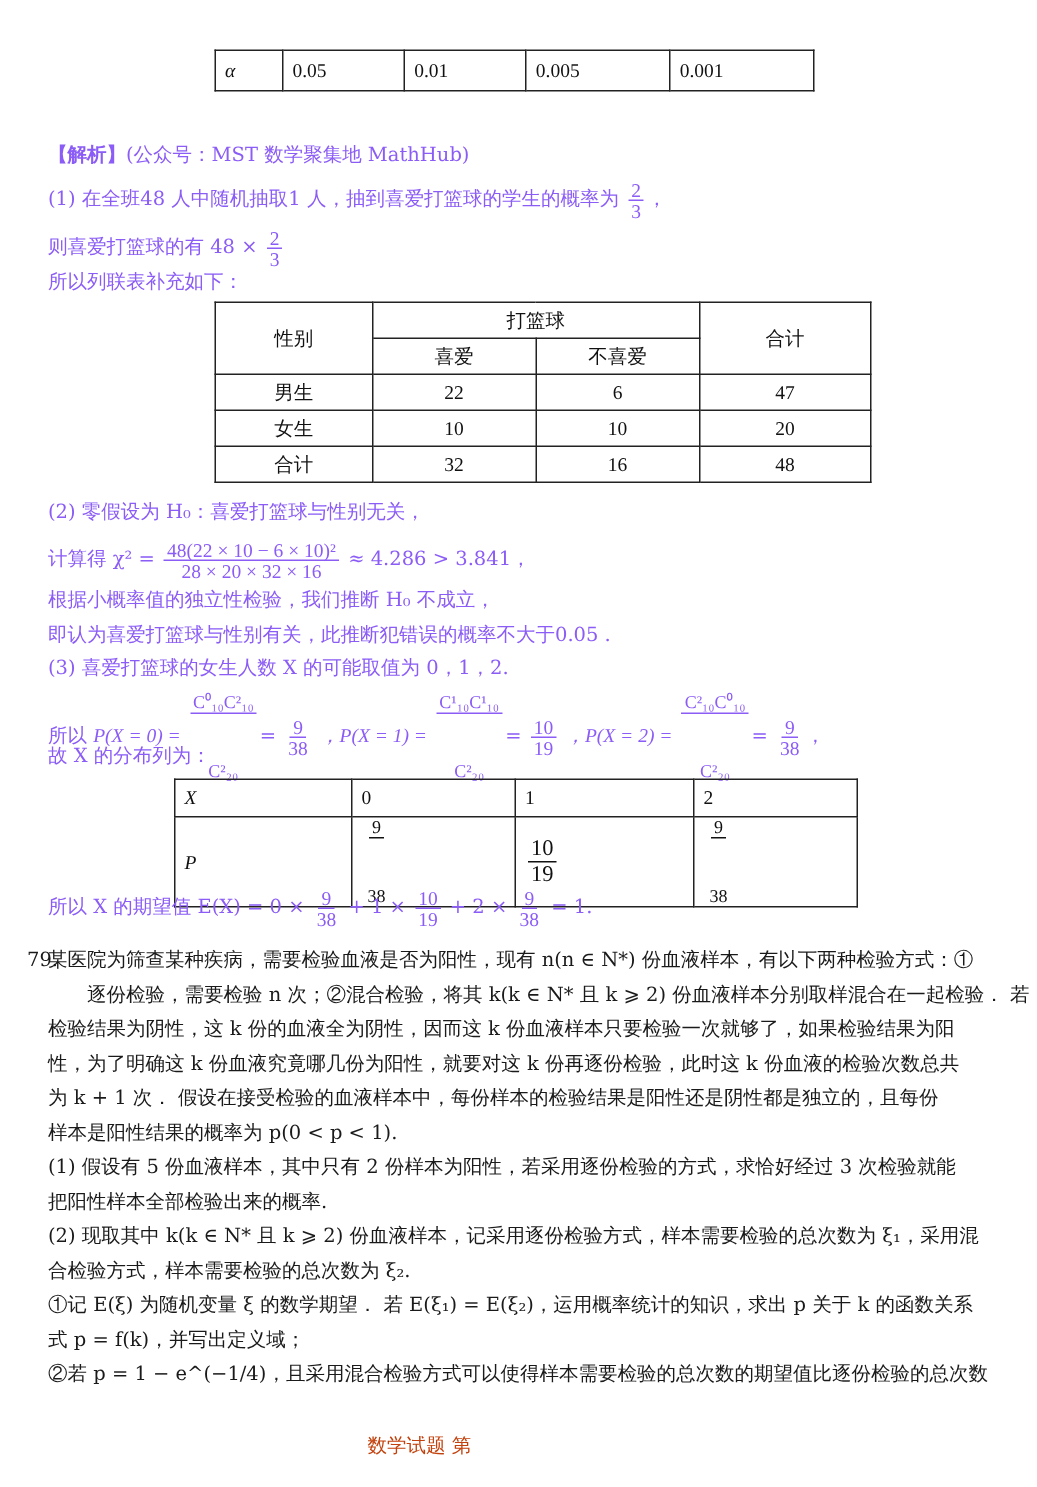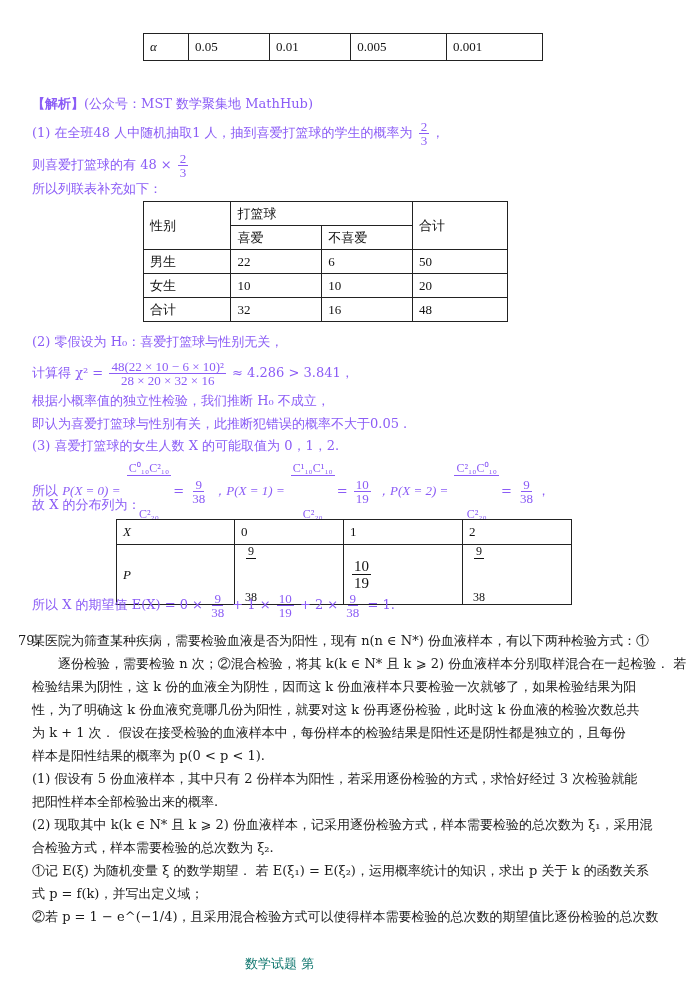--- a/index.html
+++ b/index.html
@@ -13,26 +13,26 @@
   .black { color: #1a1a1a; }
   i.m { font-family: "Liberation Serif", "DejaVu Serif", serif; font-style: italic; }
   .frac { display: inline-flex; flex-direction: column; align-items: center; vertical-align: middle; margin: 0 2px; font-family: "Liberation Serif", serif; line-height: 13px; }
   .frac .n { border-bottom: 1px solid currentColor; padding: 0 2px; }
   .frac .d { padding: 0 2px; }
   .frac.small { font-size: 12px; gap: 32px; }
   table { border-collapse: collapse; position: absolute; font-size: 13px; font-family: "Liberation Serif", "DejaVu Serif", serif; }
   td { border: 1px solid #222; padding: 0 6px; color: #111; }
   #alpha-table { left: 143px; top: 33px; width: 400px; }
   #alpha-table td { height: 26px; }
-  #contingency-table { left: 143px; top: 201px; width: 365px; }
+  #contingency-table { left: 143px; top: 201px; width: 438px; text-align: center; }
   #contingency-table td { height: 23px; }
   #dist-table { left: 116px; top: 519px; width: 456px; }
   #dist-table td { height: 24px; }
   sub, sup { font-size: 9px; }
-  .footer { position: absolute; top: 955px; left: 245px; font-size: 13px; color: #0f766e; }
+  .footer { position: absolute; top: 955px; left: 245px; font-size: 13px; color: #c2410c; }
 </style>
 </head>
 <body>
 
 <table id="alpha-table">
   <tbody>
       <tr>
     <td><i class="m">α</i></td>
     <td>0.05</td>
     <td>0.01</td>
@@ -72,21 +72,21 @@
     <td rowspan="2" style="width:95px;">合计</td>
   </tr>
   <tr>
     <td style="width:90px;">喜爱</td>
     <td style="width:90px;">不喜爱</td>
   </tr>
   <tr>
     <td>男生</td>
     <td>22</td>
     <td>6</td>
-    <td>50</td>
+    <td>47</td>
   </tr>
   <tr>
     <td>女生</td>
     <td>10</td>
     <td>10</td>
     <td>20</td>
   </tr>
   <tr>
     <td>合计</td>
     <td>32</td>

